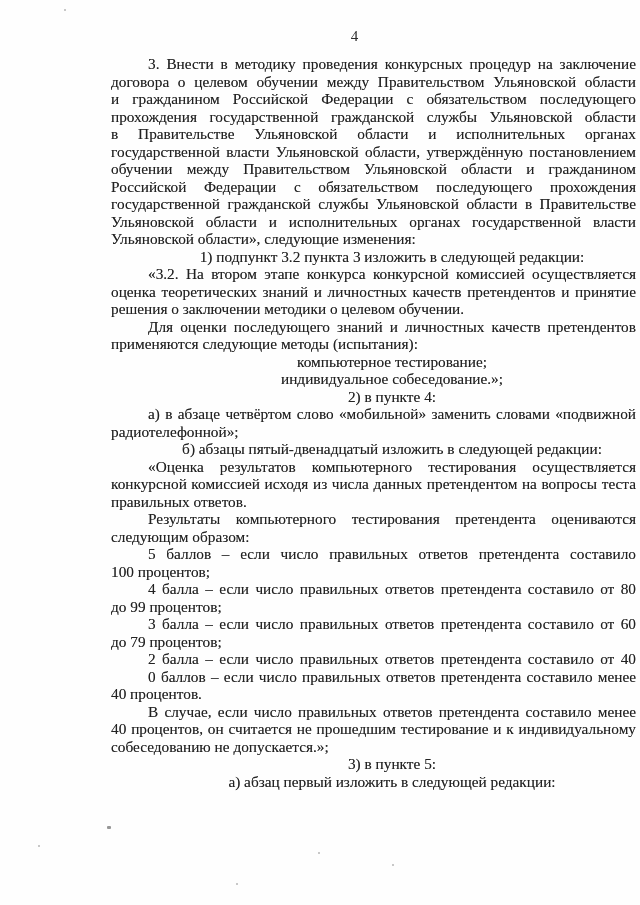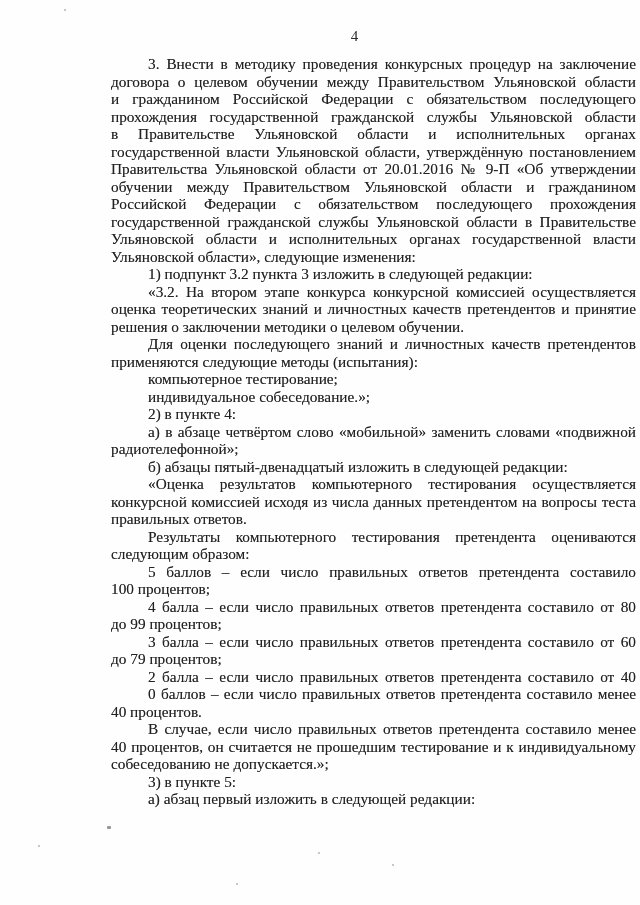--- a/index.html
+++ b/index.html
@@ -33,21 +33,21 @@
     width: 563px;
     font-size: 15.3px;
     line-height: 17.5px;
     text-shadow: 0 0 0.4px rgba(20,20,20,0.45);
   }
   .line {
     text-align: left;
     white-space: normal;
     margin-left: 38px;
   }
-  .line.i { padding-left: 37px; }
+  .line.i { padding-left: 37px; text-align: center; }
   .line.j {
     text-align: justify;
     text-align-last: justify;
     text-justify: inter-word;
   }
   .speck {
     position: absolute;
     background: #7d7d7d;
     opacity: 0.55;
     border-radius: 1px;
@@ -65,21 +65,20 @@
 <div class="doc">
   <div class="pagenum">4</div>
 
   <div class="body" id="doc-body">
       <div class="line i j">3. Внести в методику проведения конкурсных процедур на заключение</div>
       <div class="line j">договора о целевом обучении между Правительством Ульяновской области</div>
       <div class="line j">и гражданином Российской Федерации с обязательством последующего</div>
       <div class="line j">прохождения государственной гражданской службы Ульяновской области</div>
       <div class="line j">в Правительстве Ульяновской области и исполнительных органах</div>
       <div class="line j">государственной власти Ульяновской области, утверждённую постановлением</div>
-      <div class="line j">Правительства Ульяновской области от 20.01.2016 № 9-П «Об утверждении</div>
       <div class="line j">обучении между Правительством Ульяновской области и гражданином</div>
       <div class="line j">Российской Федерации с обязательством последующего прохождения</div>
       <div class="line j">государственной гражданской службы Ульяновской области в Правительстве</div>
       <div class="line j">Ульяновской области и исполнительных органах государственной власти</div>
       <div class="line">Ульяновской области», следующие изменения:</div>
       <div class="line i">1) подпункт 3.2 пункта 3 изложить в следующей редакции:</div>
       <div class="line i j">«3.2. На втором этапе конкурса конкурсной комиссией осуществляется</div>
       <div class="line j">оценка теоретических знаний и личностных качеств претендентов и принятие</div>
       <div class="line">решения о заключении методики о целевом обучении.</div>
       <div class="line i j">Для оценки последующего знаний и личностных качеств претендентов</div>

